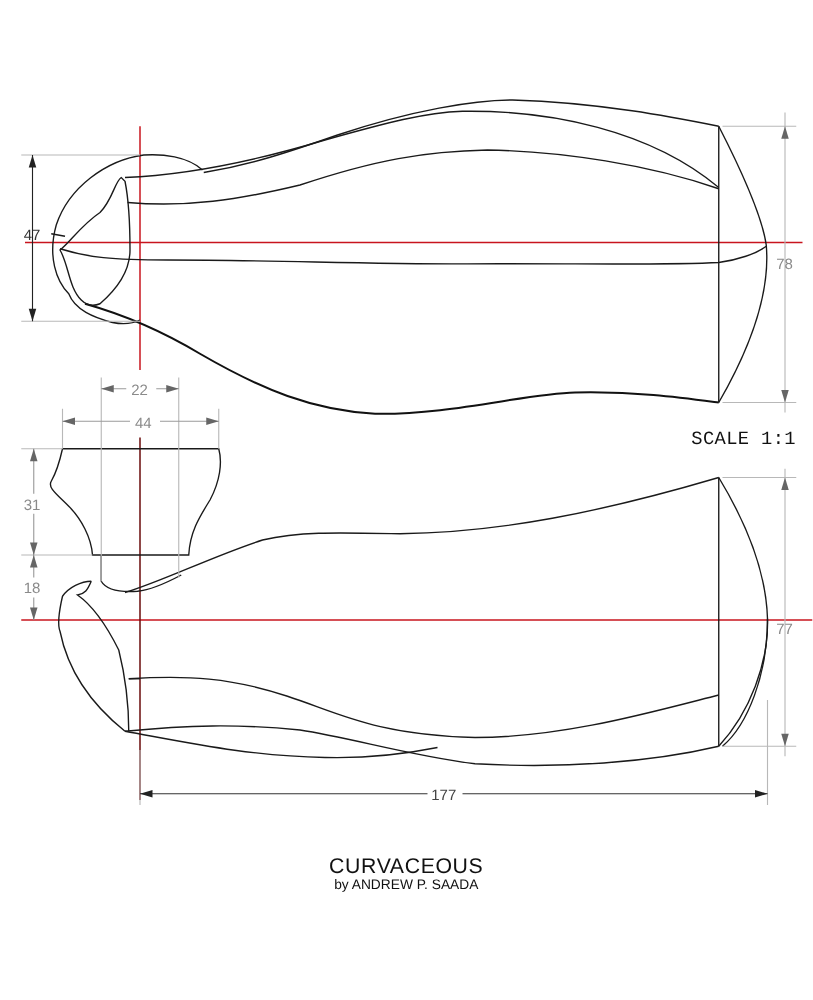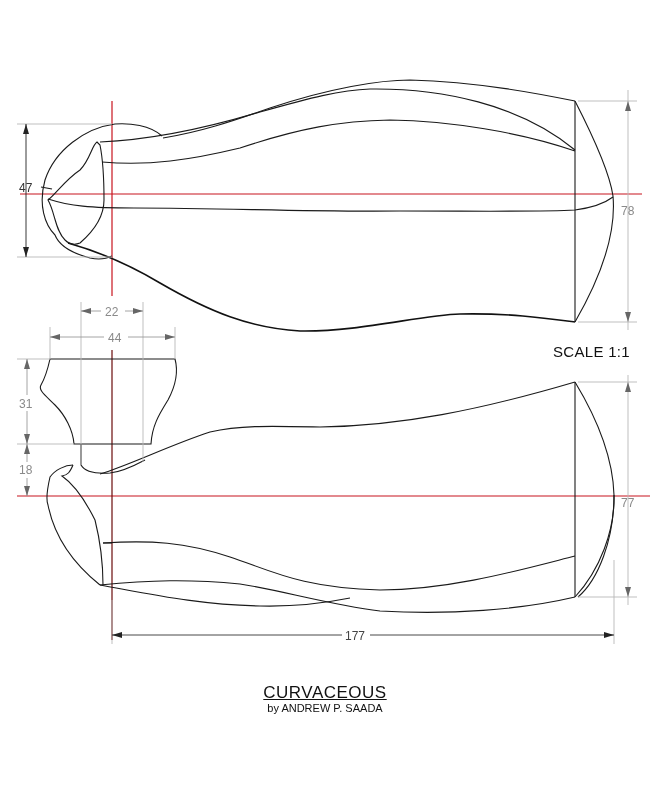--- a/index.html
+++ b/index.html
@@ -6,23 +6,23 @@
     body { width: 650px; height: 800px; position: relative; overflow: hidden; }
     #drawing { position: absolute; left: 0; top: 0; width: 650px; height: 800px; }
     .outline { fill: none; stroke: #1a1a1a; stroke-width: 1.1; }
     .outline-bold { fill: none; stroke: #111; stroke-width: 1.6; }
     .centerline { stroke: #c8141e; stroke-width: 1.2; fill: none; }
     .dimline { stroke: #9a9a9a; stroke-width: 0.9; fill: none; }
     .dimext { stroke: #b8b8b8; stroke-width: 0.9; fill: none; }
     .dimtext { font-family: "Liberation Sans", sans-serif; font-size: 12px; fill: #8a8a8a; }
     .dimtext-dark { font-family: "Liberation Sans", sans-serif; font-size: 12px; fill: #333; }
     .arrow { fill: #666; }
-    .scale-label { position: absolute; left: 553px; top: 343px; font-family: Liberation Sans, sans-serif; font-size: 15px; color: #111; letter-spacing: 0.3px; }
+    .scale-label { position: absolute; left: 553px; top: 343px; font-family: Liberation Mono, monospace; font-size: 15px; color: #111; letter-spacing: 0.3px; }
     .title-block { position: absolute; left: 0; top: 684px; width: 650px; text-align: center; font-family: "Liberation Sans", sans-serif; color: #111; }
-    .title-main { font-size: 17px; letter-spacing: 0.5px; line-height: 18px; text-decoration: underline; }
+    .title-main { font-size: 17px; letter-spacing: 0.5px; line-height: 18px; }
     .title-sub { font-size: 11px; line-height: 13px; }
   </style>
 </head>
 <body>
 
 <svg id="drawing" viewBox="0 0 650 800" xmlns="http://www.w3.org/2000/svg">
 
   <g>
 
     <line class="centerline" x1="20" y1="194" x2="642" y2="194"></line>

